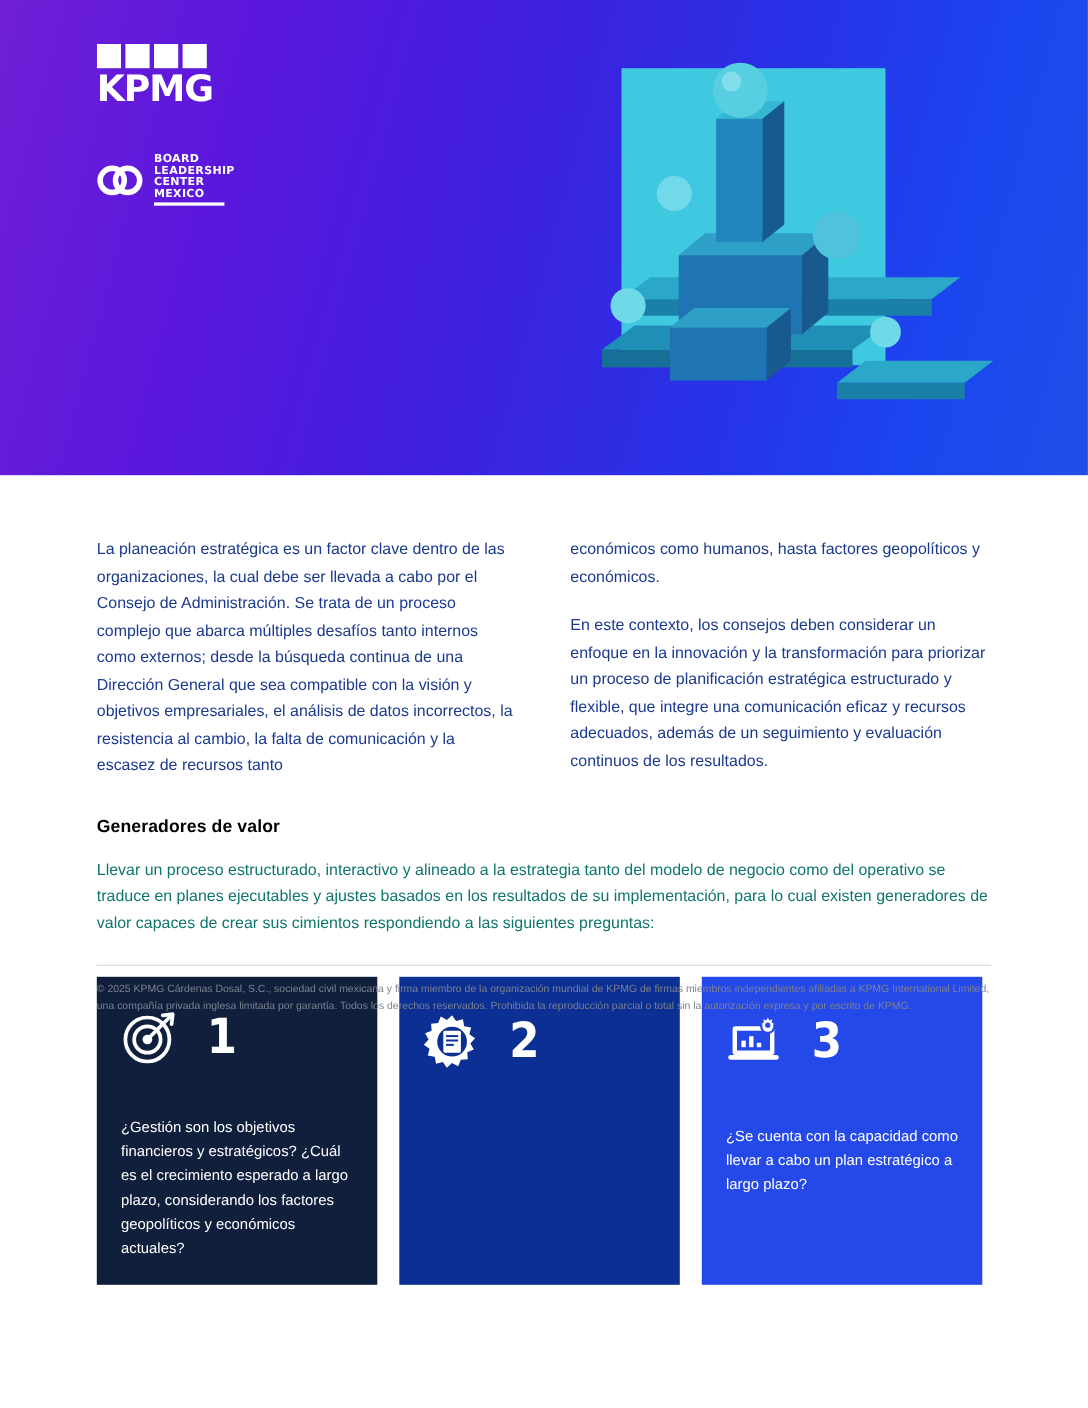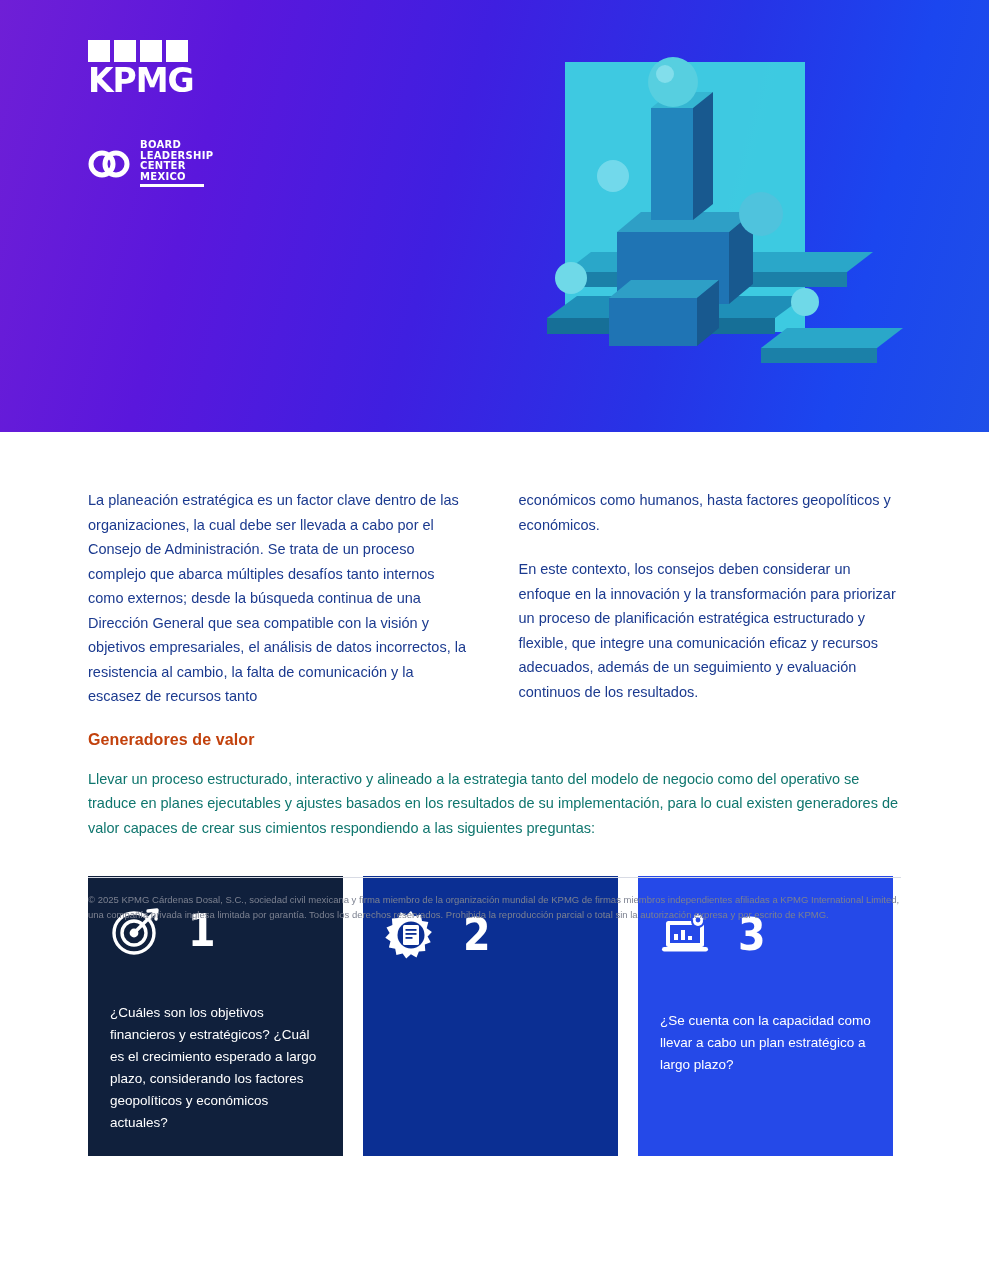--- a/index.html
+++ b/index.html
@@ -53,22 +53,22 @@
   .col p {
     color:#1b3a8f;
     font-size:14.5px;
     line-height: 24.5px;
     font-family:"Liberation Sans", sans-serif;
   }
   .col p + p { margin-top: 20px; }
   .col.right p { color:#1b3a8f; }
 
   .section-title {
-    margin-top: 22px;
-    color:#c2410c;
+    margin-top: 34px;
+    color:#000000;
     font-weight:700;
     font-size:16px;
     letter-spacing:0.1px;
   }
 
   .lede {
     margin-top: 18px;
     color:#0f766e;
     font-size:14.5px;
     line-height: 24.5px;
@@ -204,21 +204,21 @@
         <div class="card-top">
           <svg class="card-icon" viewBox="0 0 52 52" aria-hidden="true">
             <circle cx="24" cy="28" r="20" fill="none" stroke="#ffffff" stroke-width="3.4"></circle>
             <circle cx="24" cy="28" r="12" fill="none" stroke="#ffffff" stroke-width="3.4"></circle>
             <circle cx="24" cy="28" r="4.4" fill="#ffffff"></circle>
             <path d="M24 28 L46 6" stroke="#ffffff" stroke-width="3.4" stroke-linecap="round"></path>
             <path d="M38 6 L47 5 L46 14" fill="none" stroke="#ffffff" stroke-width="3.4" stroke-linejoin="round" stroke-linecap="round"></path>
           </svg>
           <div class="card-num">1</div>
         </div>
-        <div class="card-text">¿Cuáles son los objetivos financieros y estratégicos? ¿Cuál es el crecimiento esperado a largo plazo, considerando los factores geopolíticos y económicos actuales?</div>
+        <div class="card-text">¿Gestión son los objetivos financieros y estratégicos? ¿Cuál es el crecimiento esperado a largo plazo, considerando los factores geopolíticos y económicos actuales?</div>
       </div>
 
       <div class="card c2">
         <div class="card-top">
           <svg class="card-icon" viewBox="0 0 52 52" aria-hidden="true">
             <g fill="#ffffff">
               <path d="M26 2 l3.6 5.2 6.2-1.6 1.2 6.3 6.3 1.2 -1.6 6.2 5.2 3.6 -4.3 4.7 3.1 5.6 -5.9 2.4 0.5 6.4 -6.4 0.5 -2.4 5.9 -5.6-3.1 -4.7 4.3 -3.6-5.2 -6.2 1.6 -1.2-6.3 -6.3-1.2 1.6-6.2 -5.2-3.6 4.3-4.7 -3.1-5.6 5.9-2.4 -0.5-6.4 6.4-0.5 2.4-5.9 5.6 3.1z"></path>
             </g>
             <circle cx="26" cy="26" r="13.5" fill="#0b2f93"></circle>
             <rect x="18" y="16" width="16" height="20" rx="1.5" fill="#ffffff"></rect>

